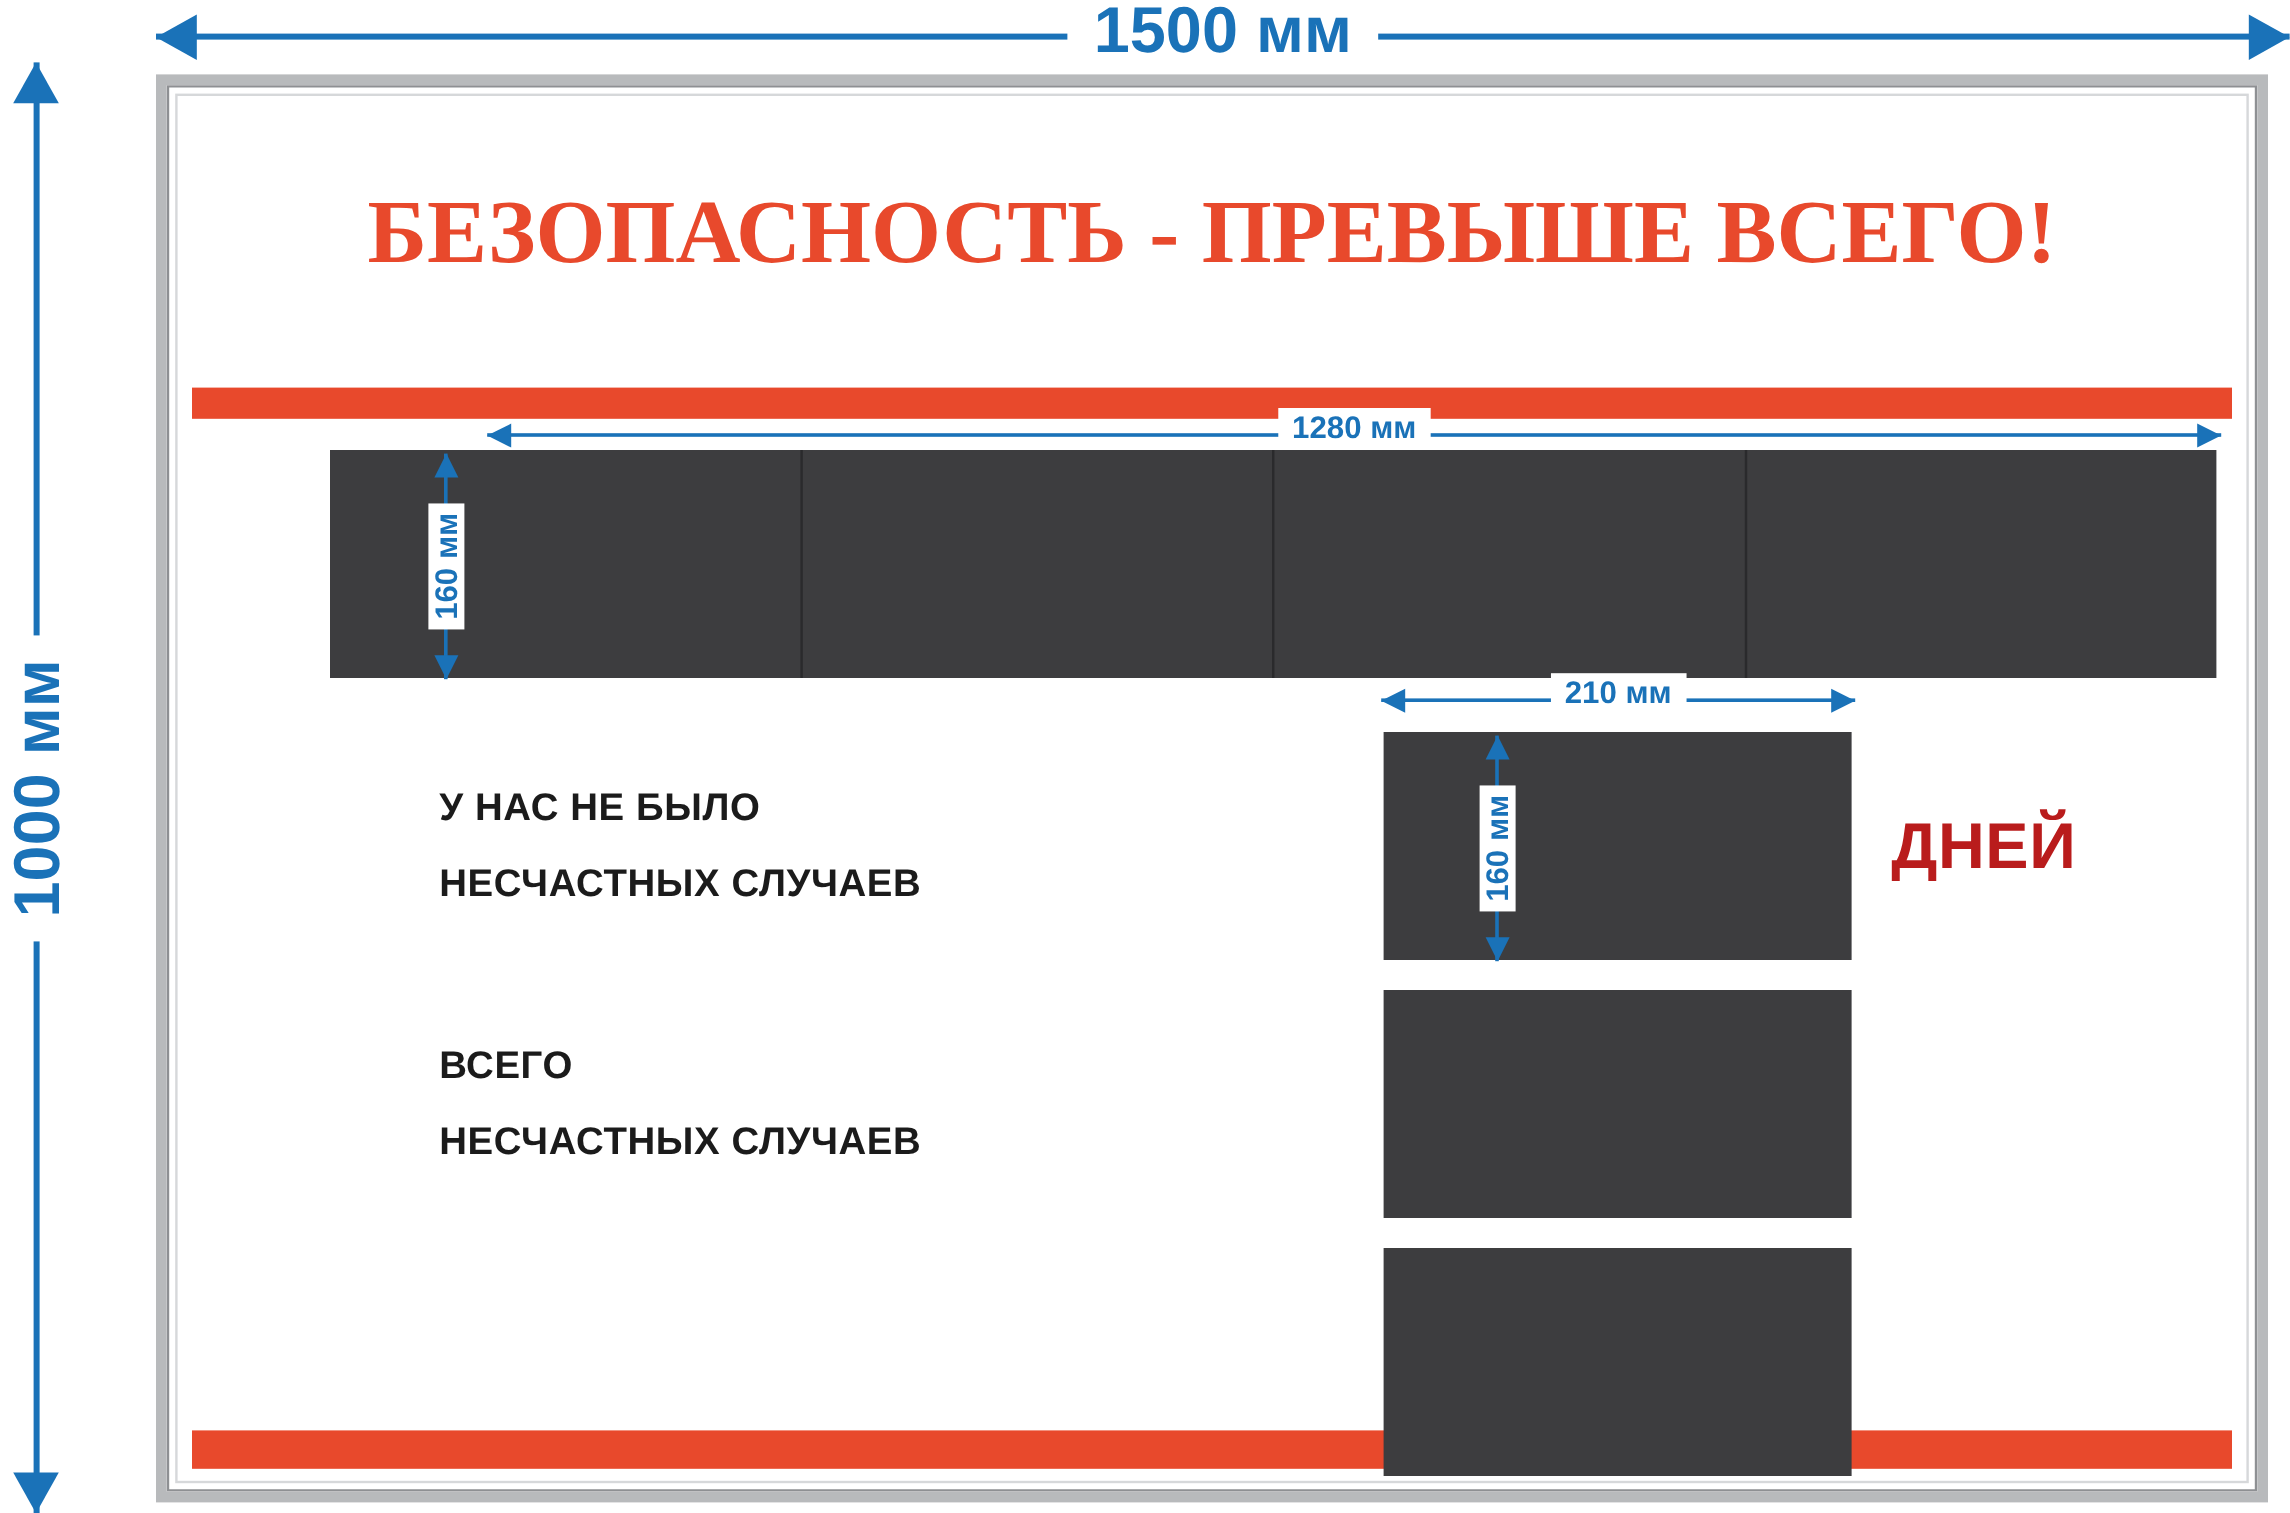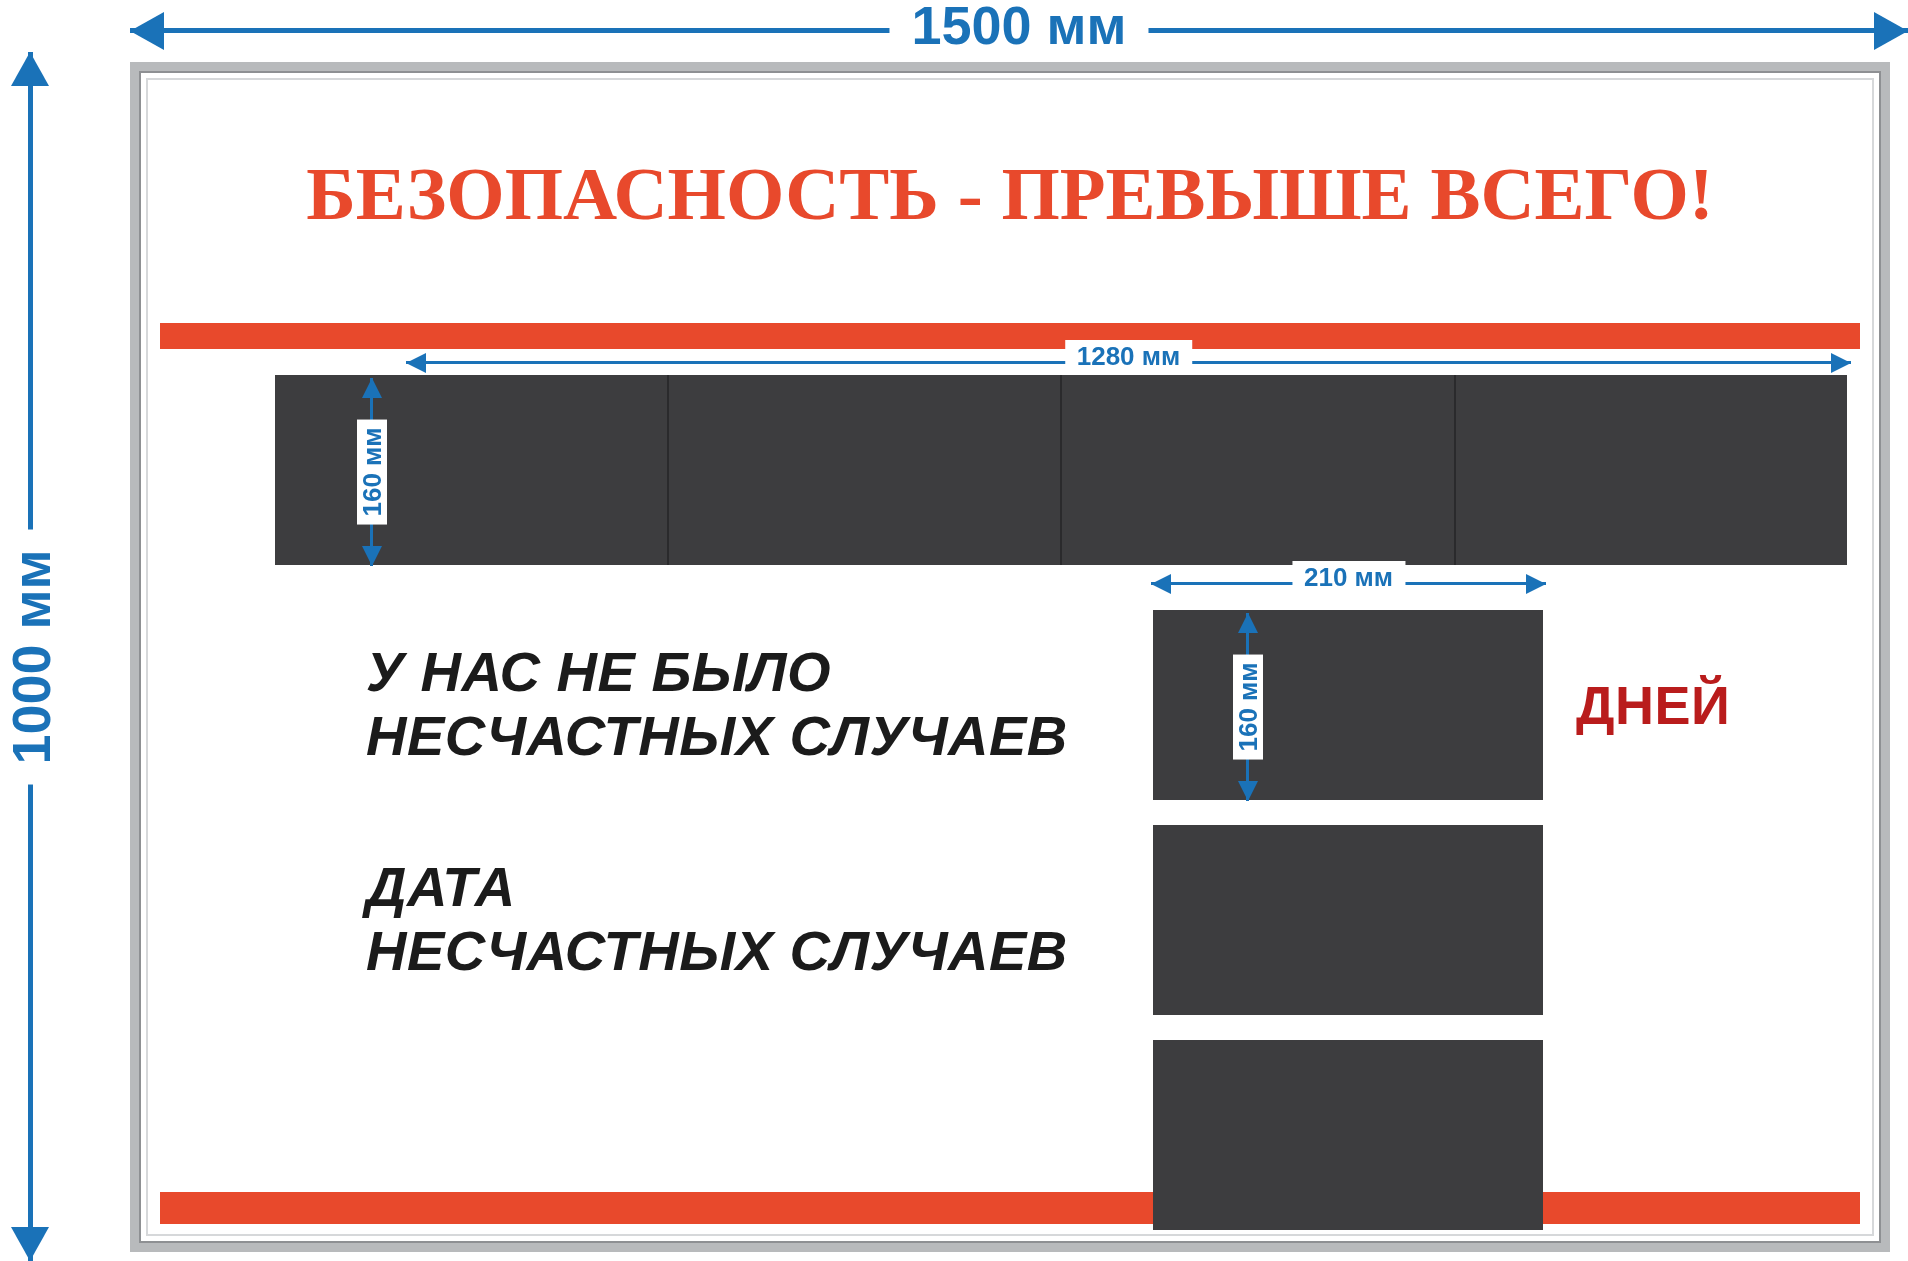--- a/index.html
+++ b/index.html
@@ -170,26 +170,25 @@
     background: #3d3d3f;
   }
   .vb1 { top: 530px; }
   .vb2 { top: 745px; }
   .vb3 { top: 960px; }
 
   
   .cap {
     position: absolute;
     left: 218px;
-    font-size: 56px;
+    font-size: 32px;
     font-weight: bold;
     color: #1b1b1b;
     line-height: 64px;
     letter-spacing: 0.5px;
-    font-style: italic;
   }
   .cap1 { top: 560px; }
   .cap2 { top: 775px; }
   .cap3 { top: 990px; }
 
   .unit {
     position: absolute;
     left: 1428px;
     font-size: 54px;
     font-weight: bold;
@@ -301,21 +300,21 @@
 
     <div class="value-box vb1"></div>
     <div class="value-box vb2"></div>
     <div class="value-box vb3"></div>
 
     <div class="cap cap1">
       <div>У НАС НЕ БЫЛО</div>
       <div>НЕСЧАСТНЫХ СЛУЧАЕВ</div>
     </div>
     <div class="cap cap2">
-      <div>ДАТА</div>
+      <div>ВСЕГО</div>
       <div>НЕСЧАСТНЫХ СЛУЧАЕВ</div>
     </div>
 
     <div class="unit unit1">
       <div>ДНЕЙ</div>
     </div>
     <div class="unit unit2">
     </div>
 
     <div class="hdim dim-1280">

